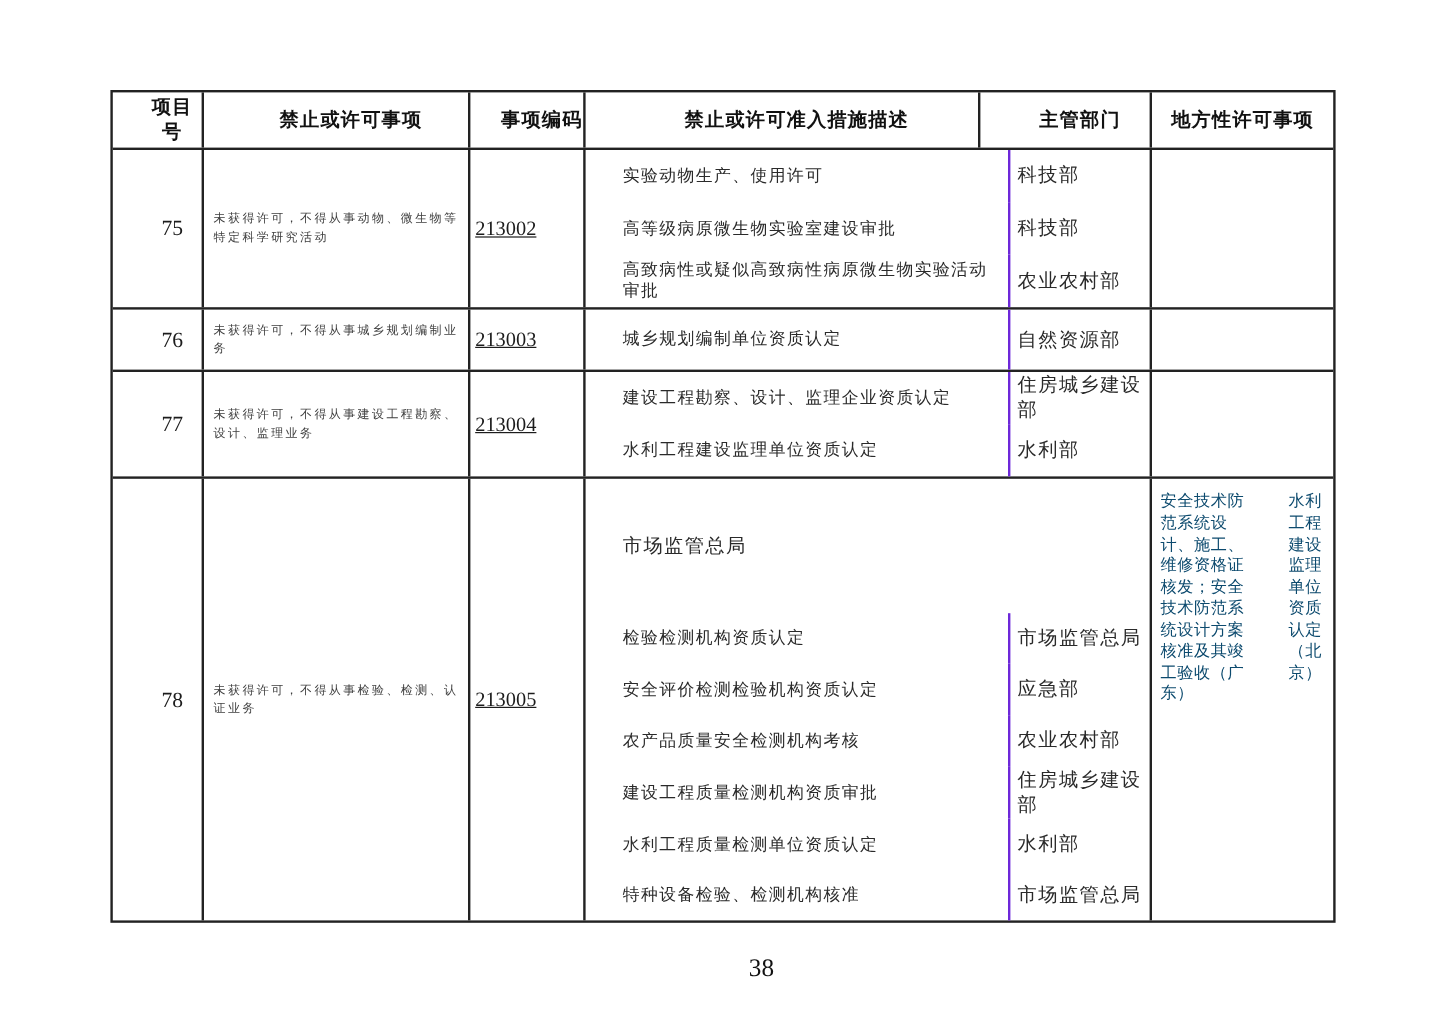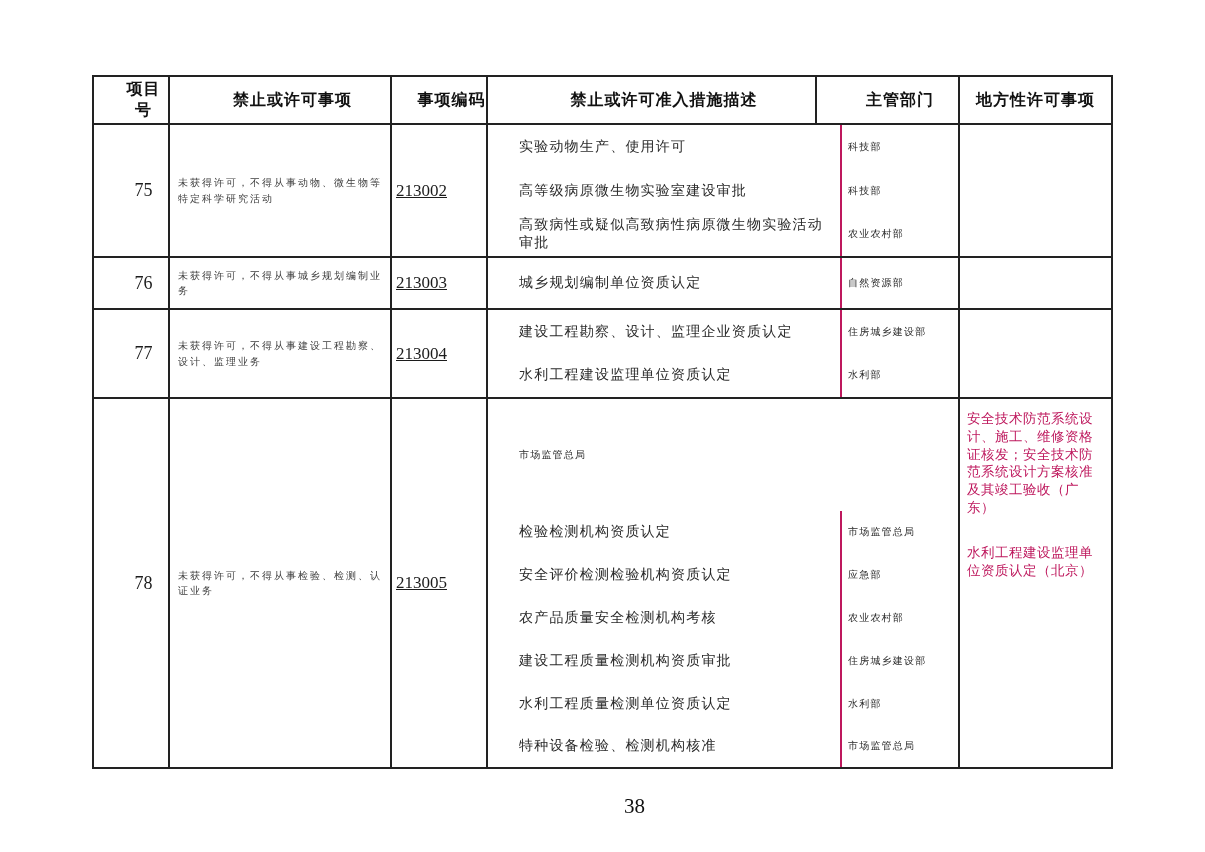--- a/index.html
+++ b/index.html
@@ -57,41 +57,41 @@
     padding-left: 4px;
     font-family: "Liberation Serif", serif; font-size: 17px; text-decoration: underline;
   }
 
   .merged {
     grid-column: 4 / span 2;
     display: flex; flex-direction: column;
   }
   .pair { display: grid; grid-template-columns: 329px 1fr; flex: 1; }
   .pair > .measure {
-    border-right: 2px solid #be185d;
+    border-right: 2px solid #6d28d9;
     display: flex; align-items: center;
     padding: 0 6px;
     font-size: 14px; letter-spacing: 1.2px; color: #2a2a2a;
   }
   .pair > .dept {
     display: flex; align-items: center;
     padding: 0 6px;
-    font-size: 10px; letter-spacing: 1.2px; color: #2a2a2a;
+    font-size: 16px; letter-spacing: 1.2px; color: #2a2a2a;
   }
   
   .p-tall { flex: 0 0 112px; }
   .p-med  { flex: 0 0 42px; }
   .p-std  { flex: 0 0 43px; }
   .p-fill { flex: 1; }
 
   .local {
-    display: flex; flex-direction: column; gap: 27px;
+    display: flex; flex-direction: row; gap: 27px;
     padding: 11px 6px 0 7px;
     font-size: 13.5px; line-height: 1.32; letter-spacing: 0.5px;
-    color: #be185d;
+    color: #0c4a6e;
   }
 
   .page-number {
     position: absolute; top: 794px; left: 50%;
     transform: translateX(-50%);
     font-family: "Liberation Serif", serif;
     font-size: 21px; color: #111111; margin-left: 32px;
   }
 </style>
 </head>

